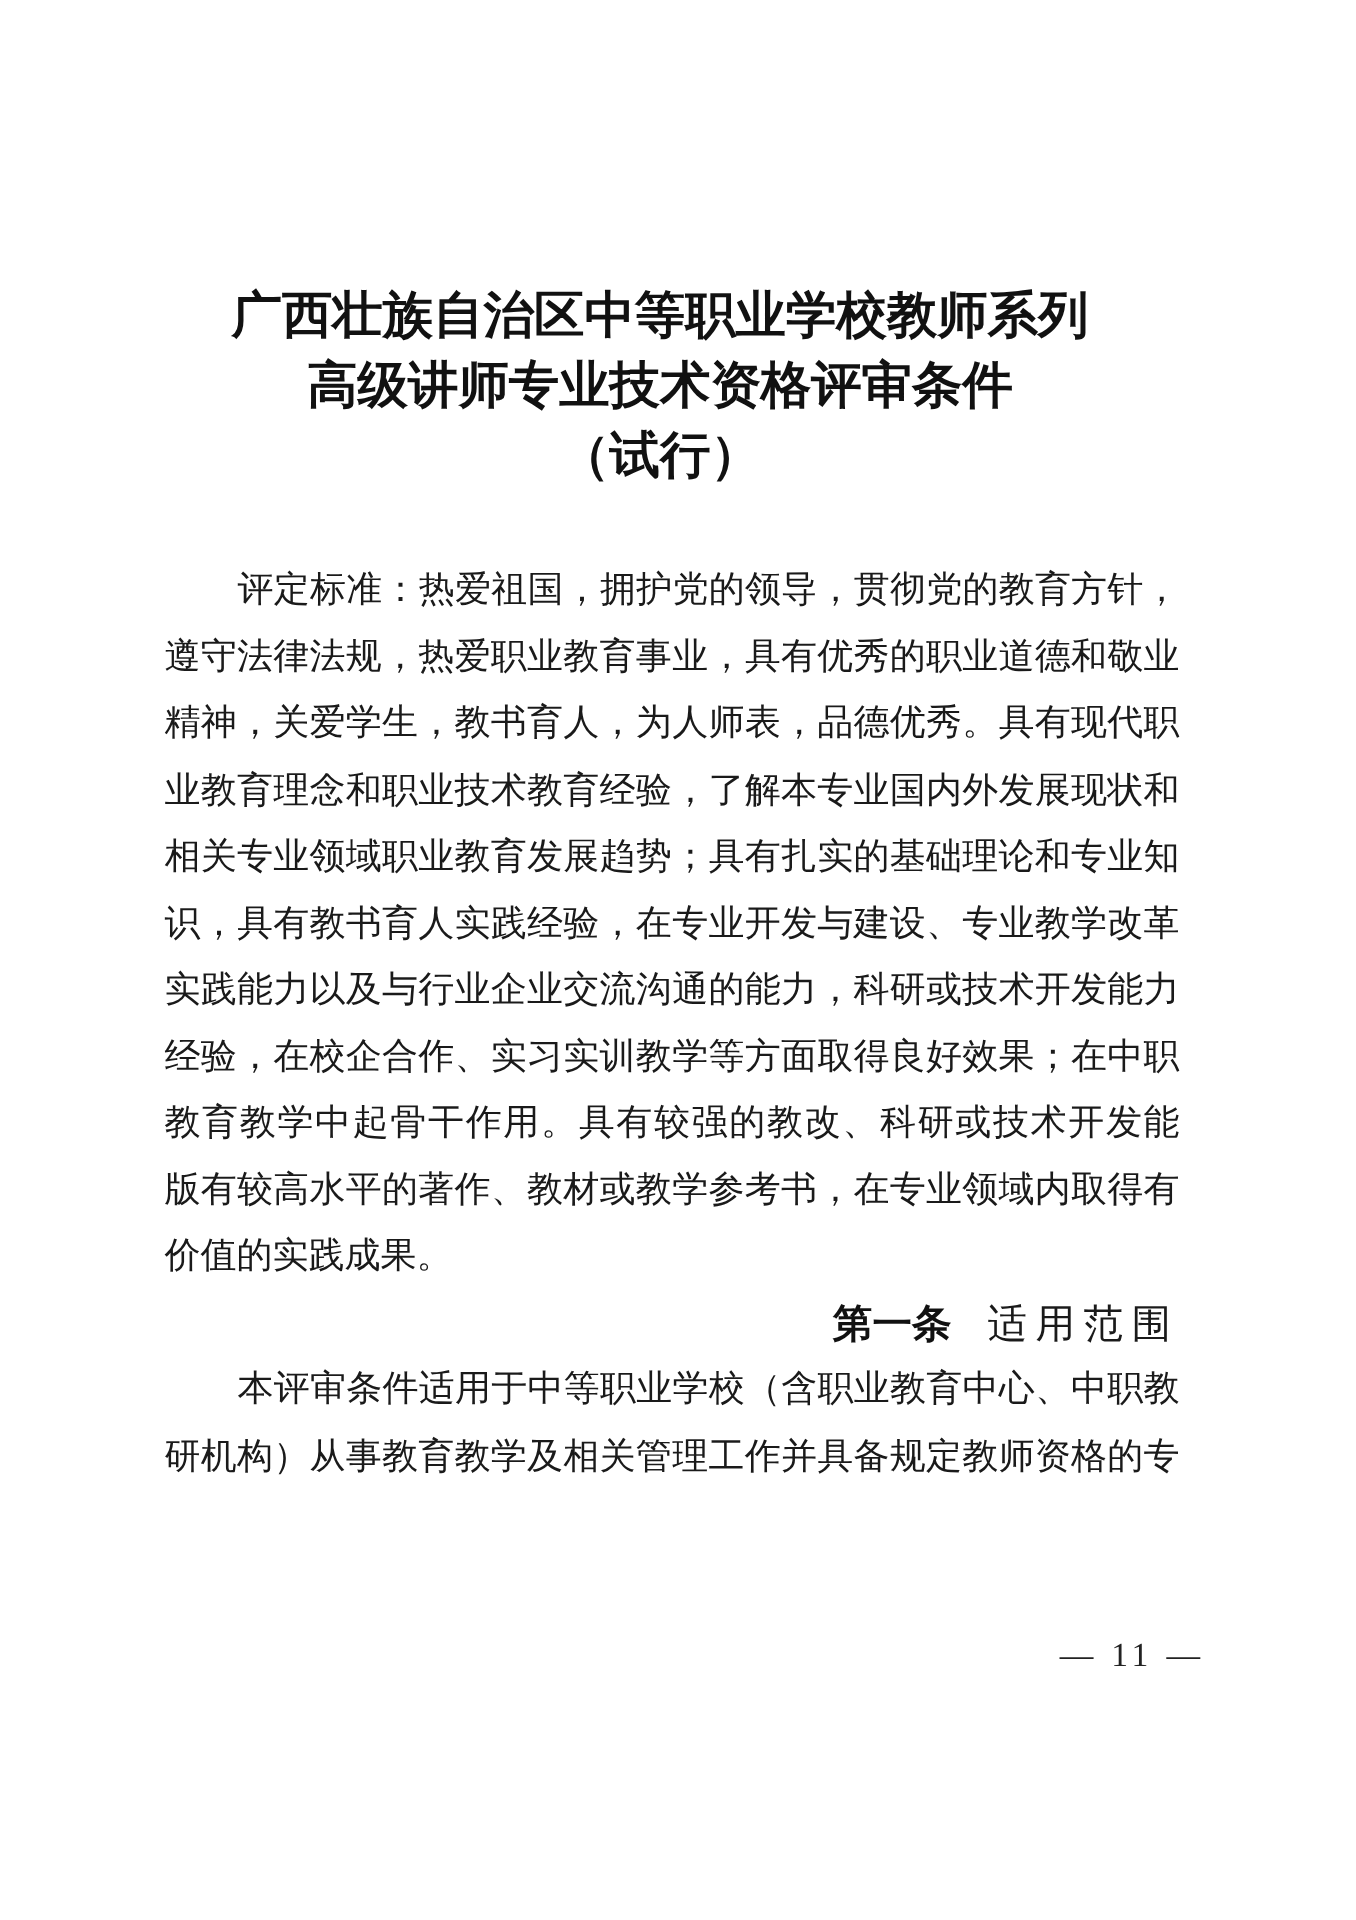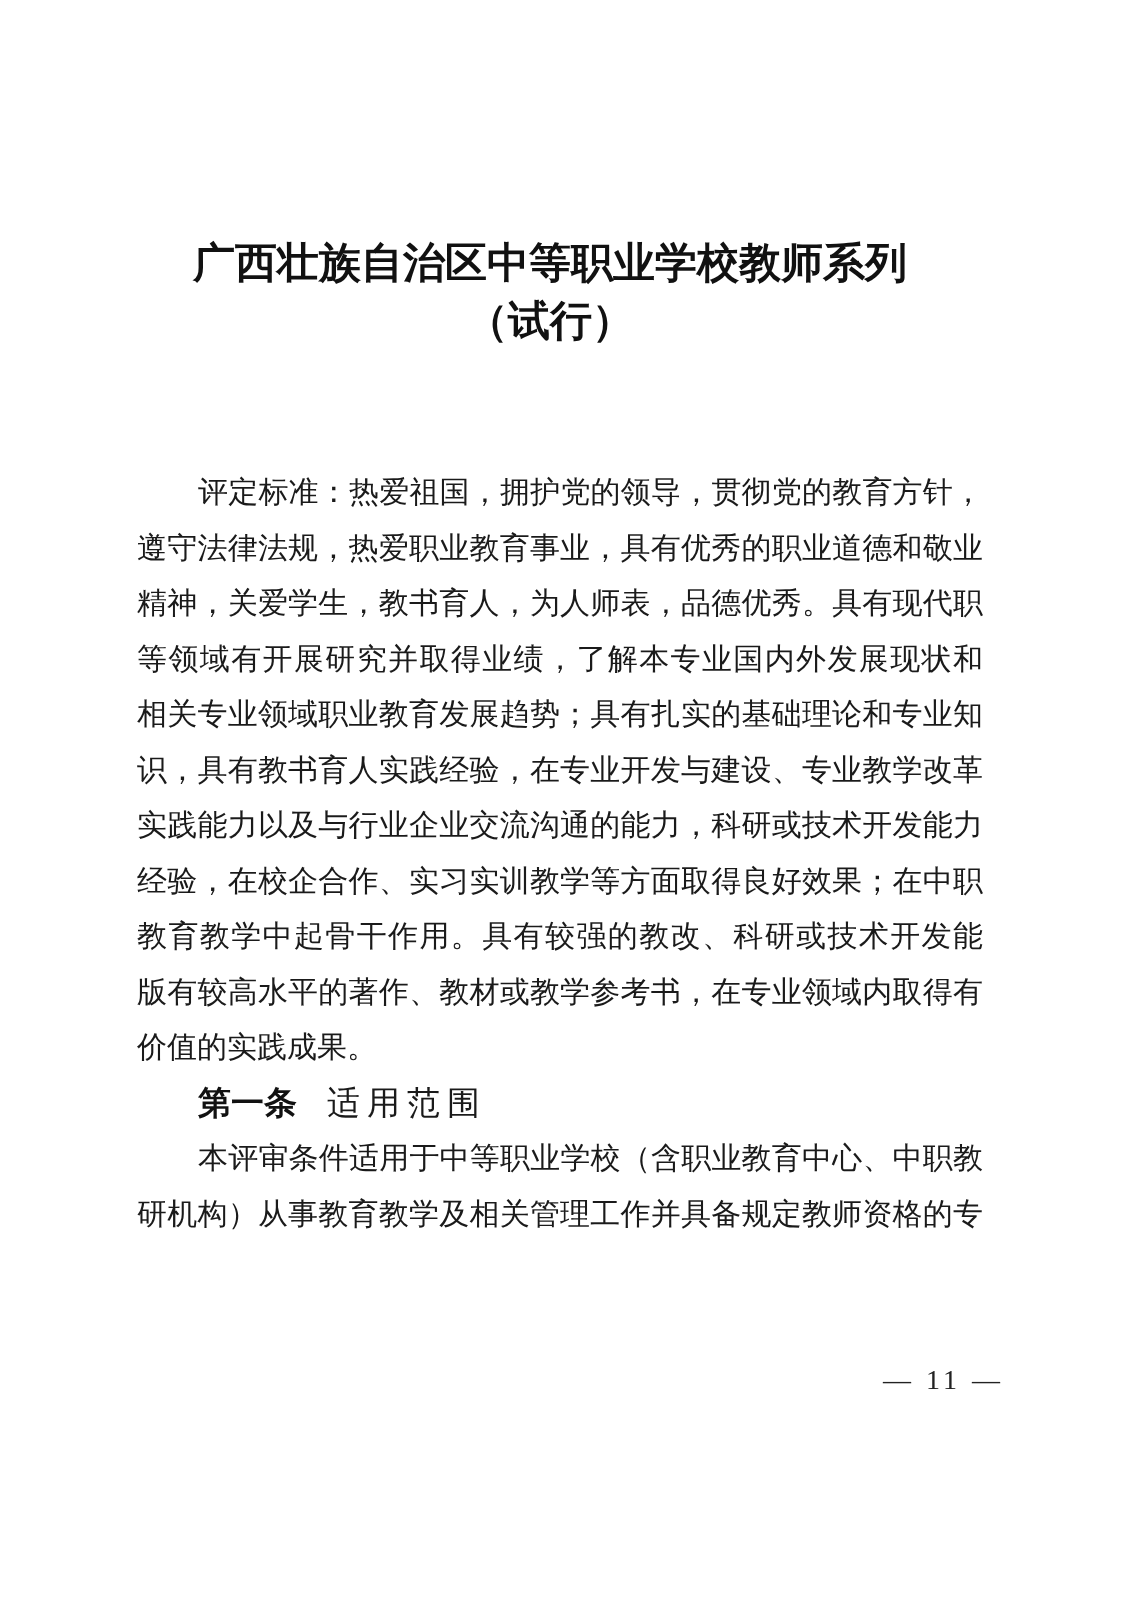--- a/index.html
+++ b/index.html
@@ -37,21 +37,21 @@
     height: 55.5px;
     overflow: hidden;
     text-align: justify;
     text-align-last: justify;
   }
   .line.indent { text-indent: 61px; }
   .line.para-end { text-align-last: left; }
   .section-line {
     height: 55.5px;
     padding-left: 61px;
-    text-align: left;
+    text-align: right;
     font-size: 33px;
     white-space: nowrap;
   }
   .section-num {
     font-family: "DejaVu Sans", "Liberation Sans", sans-serif;
     font-weight: 700;
     color: #111111;
   }
   .section-title {
     margin-left: 30px;
@@ -68,28 +68,29 @@
     white-space: nowrap;
   }
 </style>
 </head>
 <body>
 
 <div class="page">
 
   <div class="title-block">
     <div>广西壮族自治区中等职业学校教师系列</div>
+    <div>高级讲师专业技术资格评审条件</div>
     <div>（试行）</div>
   </div>
 
   <div class="body-block">
     <div class="line indent">评定标准：热爱祖国，拥护党的领导，贯彻党的教育方针，</div>
     <div class="line">遵守法律法规，热爱职业教育事业，具有优秀的职业道德和敬业</div>
     <div class="line">精神，关爱学生，教书育人，为人师表，品德优秀。具有现代职</div>
-    <div class="line">等领域有开展研究并取得业绩，了解本专业国内外发展现状和</div>
+    <div class="line">业教育理念和职业技术教育经验，了解本专业国内外发展现状和</div>
     <div class="line">相关专业领域职业教育发展趋势；具有扎实的基础理论和专业知</div>
     <div class="line">识，具有教书育人实践经验，在专业开发与建设、专业教学改革</div>
     <div class="line">实践能力以及与行业企业交流沟通的能力，科研或技术开发能力</div>
     <div class="line">经验，在校企合作、实习实训教学等方面取得良好效果；在中职</div>
     <div class="line">教育教学中起骨干作用。具有较强的教改、科研或技术开发能力，</div>
     <div class="line">版有较高水平的著作、教材或教学参考书，在专业领域内取得有</div>
     <div class="line para-end">价值的实践成果。</div>
 
     <div class="section-line">
       <span class="section-num">第一条</span><span class="section-title">适用范围</span>

